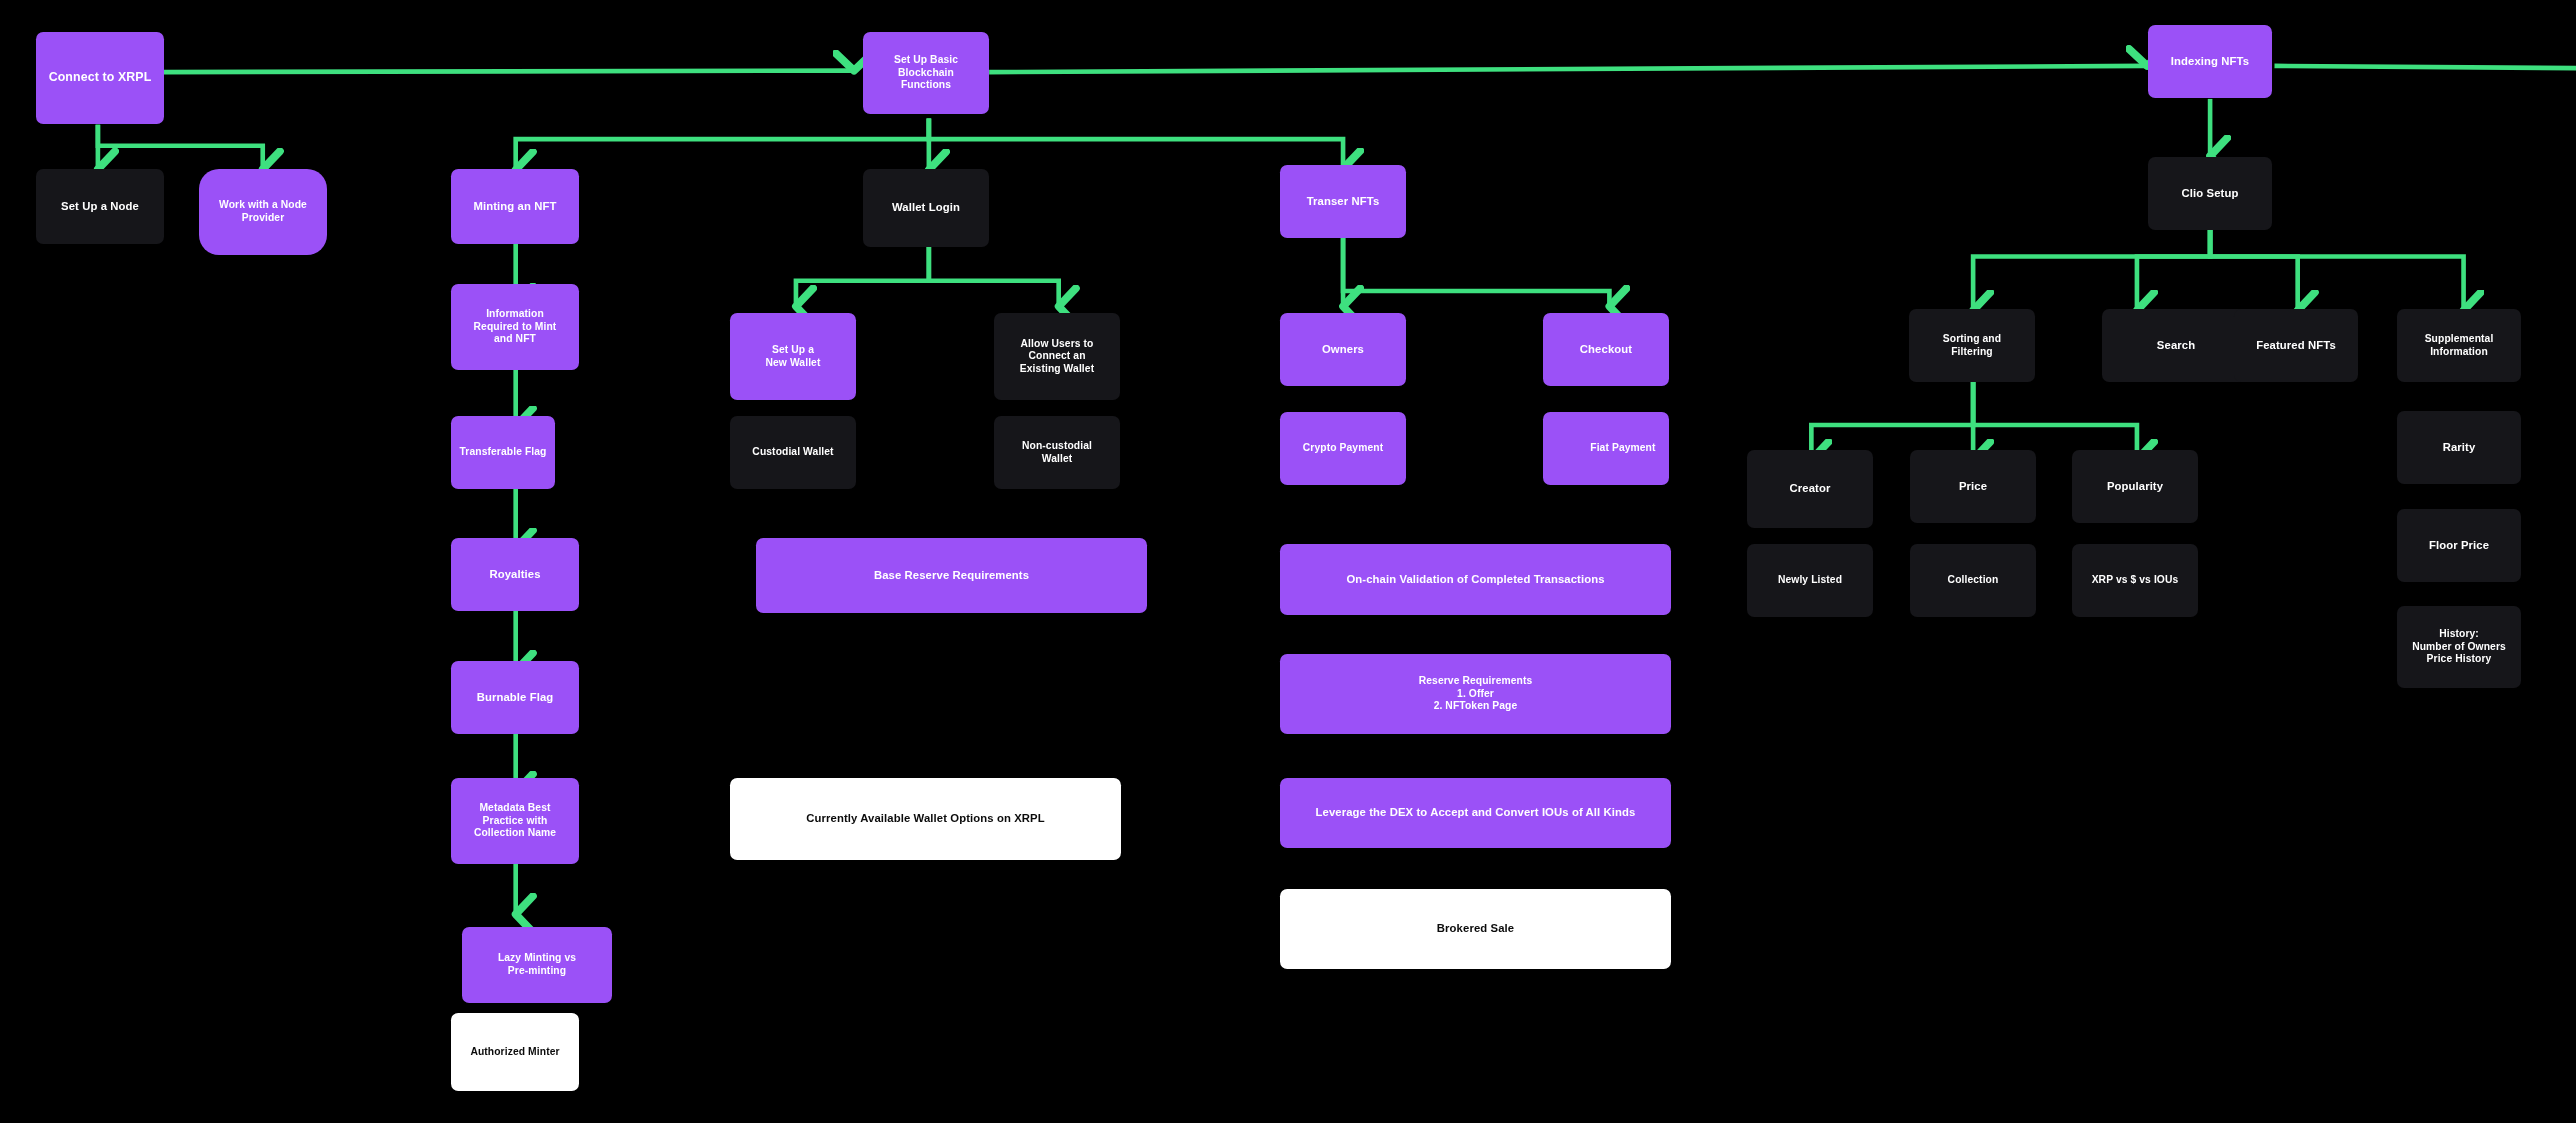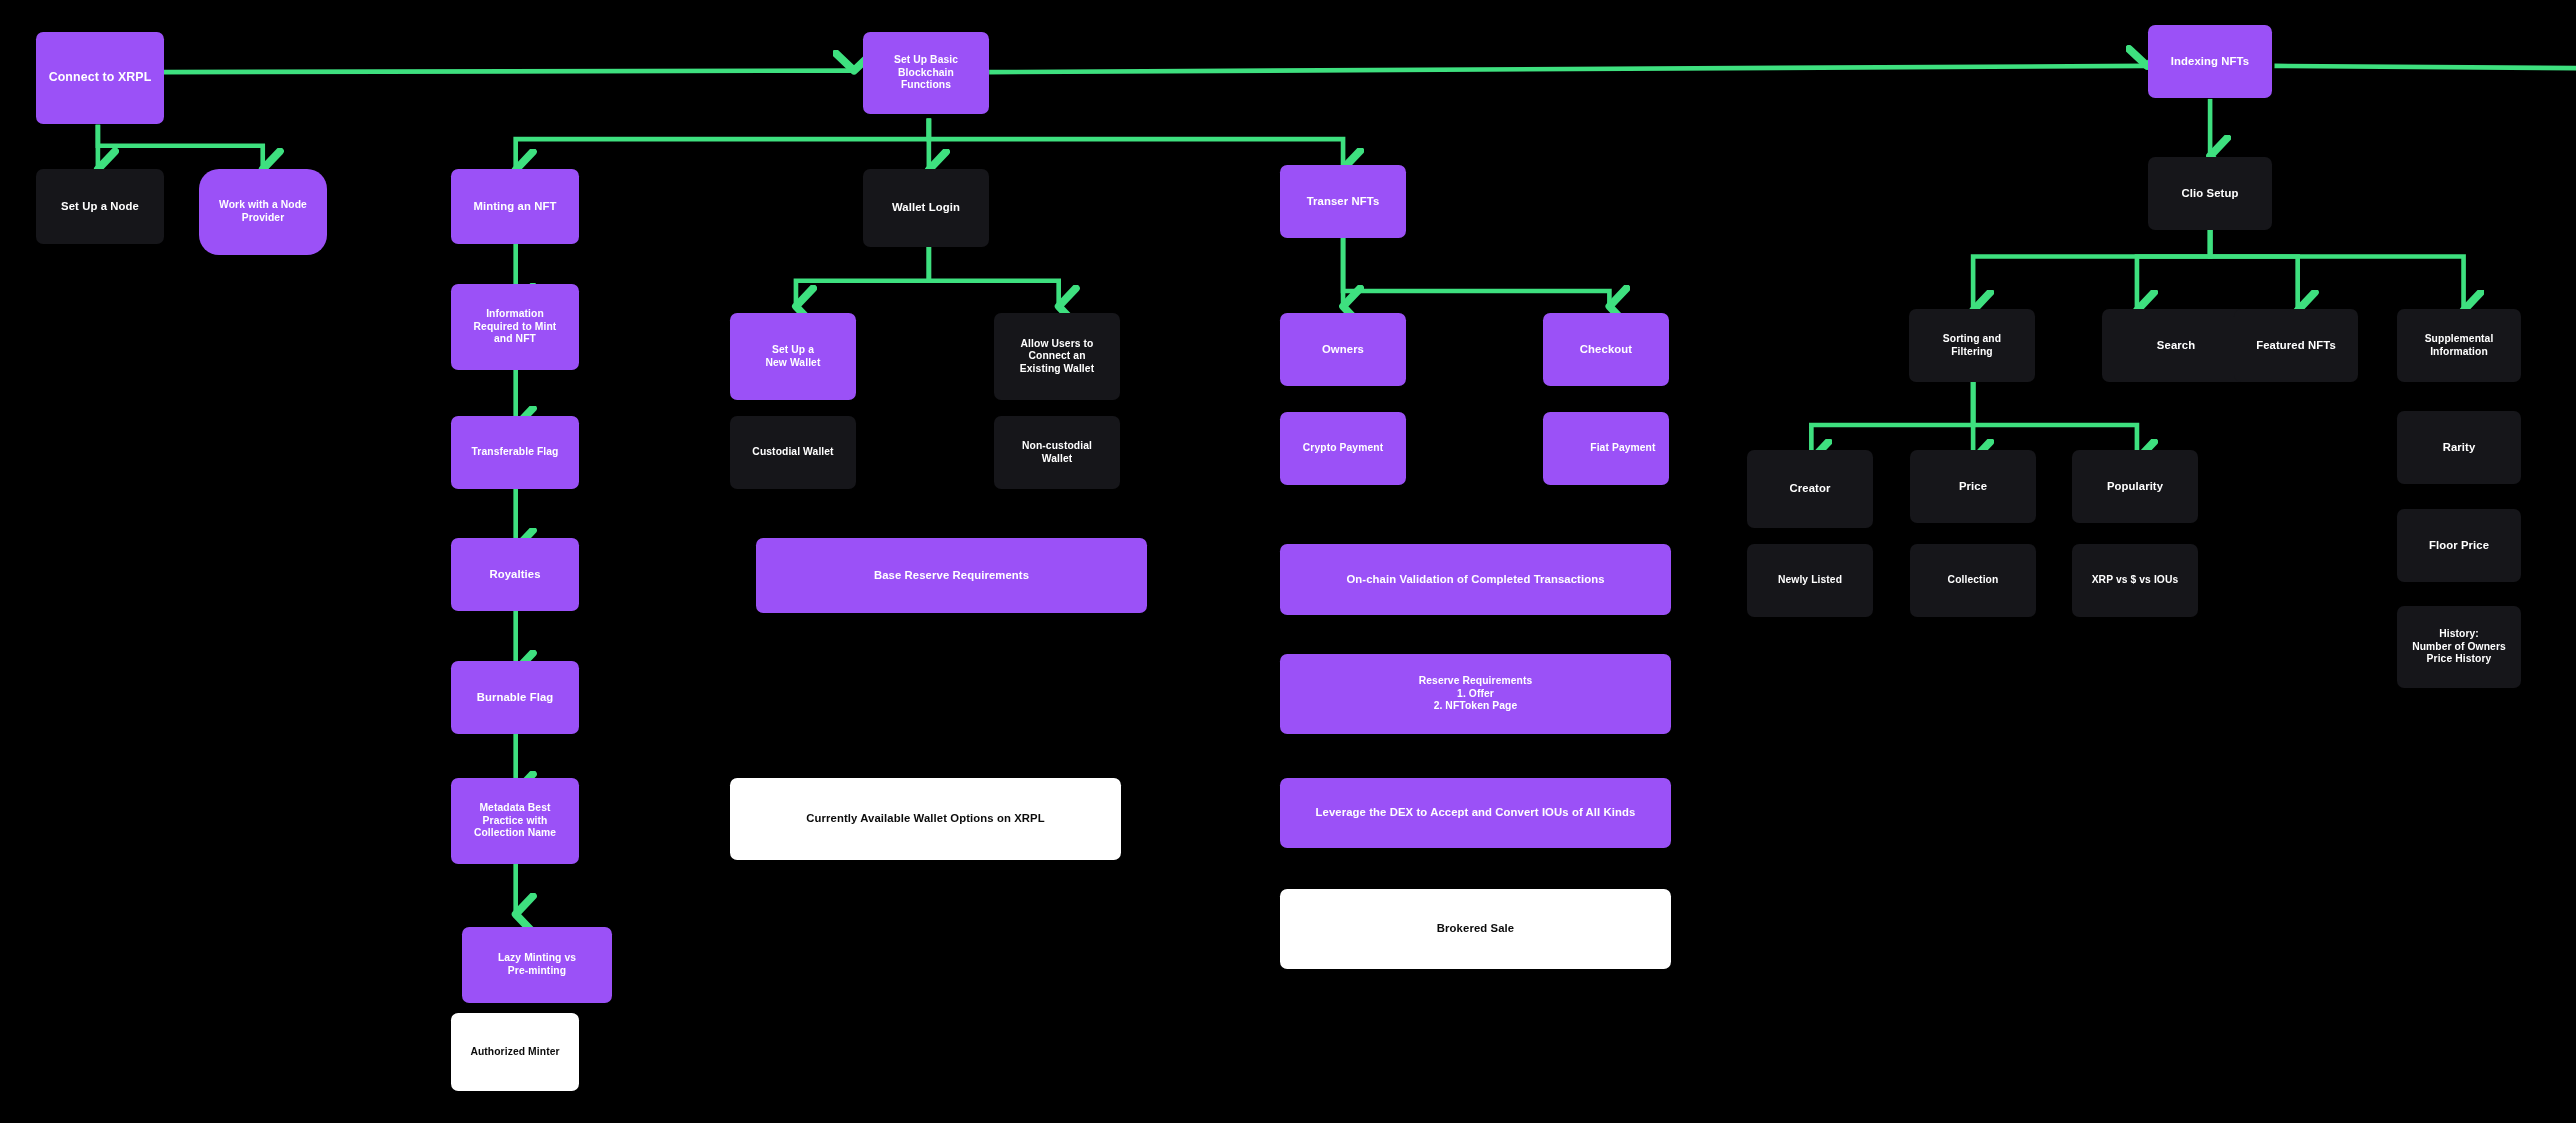--- a/index.html
+++ b/index.html
@@ -90,21 +90,21 @@
 Provider</span>
       </div>
       <div class="node n-purple" style="left: 451px; top: 169px; width: 128px; height: 75px;">
         <span class="lbl fs-22">Minting an NFT</span>
       </div>
       <div class="node n-purple" style="left: 451px; top: 284px; width: 128px; height: 86px;">
         <span class="lbl fs-20">Information
 Required to Mint
 and NFT</span>
       </div>
-      <div class="node n-purple" style="left: 451px; top: 416px; width: 128px; height: 73px;">
+      <div class="node n-purple" style="left: 451px; top: 416px; width: 104px; height: 73px;">
         <span class="lbl fs-20">Transferable Flag</span>
       </div>
       <div class="node n-purple" style="left: 451px; top: 538px; width: 128px; height: 73px;">
         <span class="lbl fs-22">Royalties</span>
       </div>
       <div class="node n-purple" style="left: 451px; top: 661px; width: 128px; height: 73px;">
         <span class="lbl fs-22">Burnable Flag</span>
       </div>
       <div class="node n-purple" style="left: 451px; top: 778px; width: 128px; height: 86px;">
         <span class="lbl fs-20">Metadata Best

